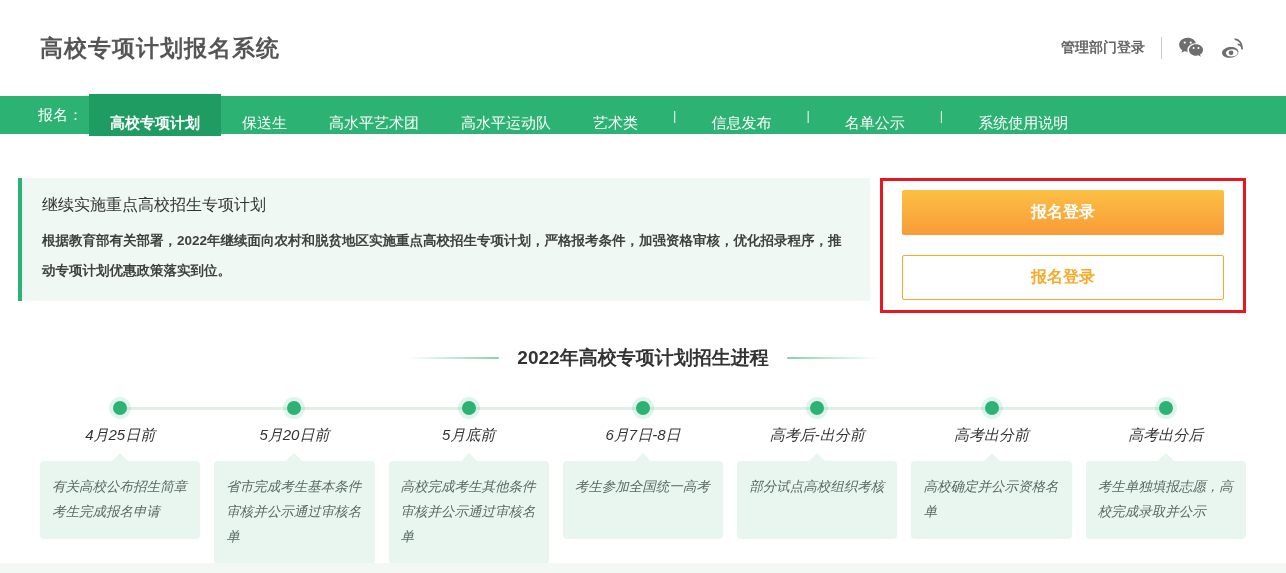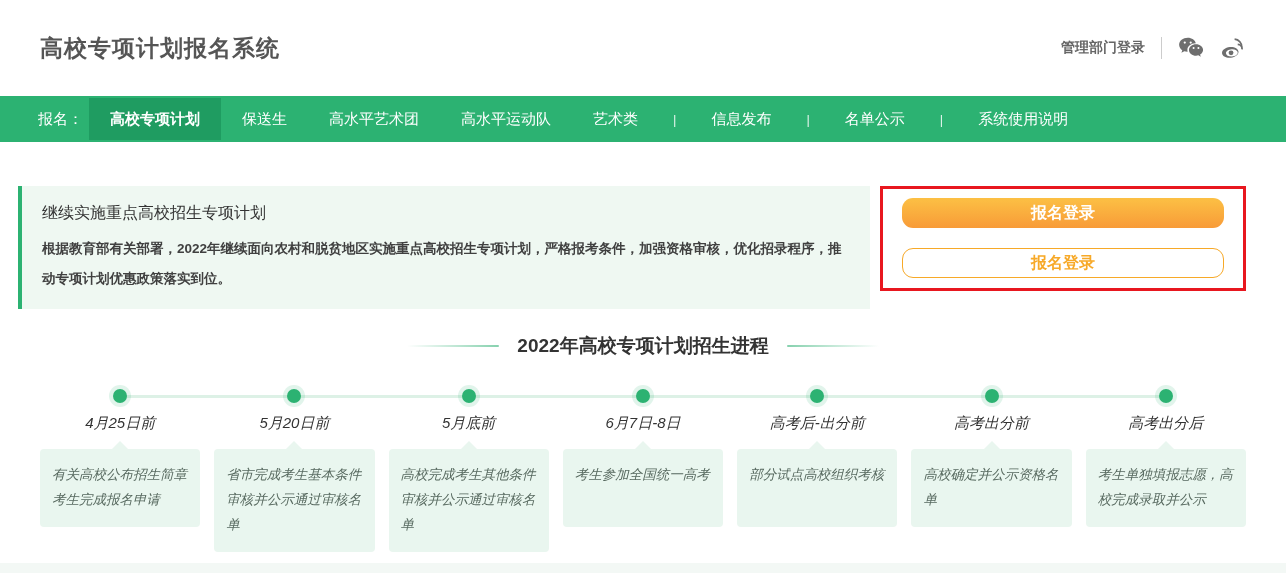--- a/index.html
+++ b/index.html
@@ -10,39 +10,39 @@
   
   .header { height:96px; display:flex; align-items:center; justify-content:space-between; padding:0 40px; background:#fff;gap:8px; }
   .site-title { font-size:23px; font-weight:bold; color:#555; letter-spacing:1px; }
   .header-right { display:flex; align-items:center; gap:16px;font-weight:bold; }
   .admin-login { font-size:14px; color:#666; text-decoration:none; cursor:pointer; }
   .vdiv { width:1px; height:22px; background:#ccc; }
   .hicon { display:inline-flex; width:26px; height:26px; cursor:pointer; color:#6e6e6e; }
   .hicon svg { width:100%; height:100%; }
 
   
-  .nav { height:46px; background:#2cb272; display:flex; align-items:center; padding:0 24px 0 38px; color:#fff; font-size:15px; }
+  .nav { height:38px; background:#2cb272; display:flex; align-items:center; padding:0 24px 0 38px; color:#fff; font-size:15px; }
   .nav-prefix { margin-right:6px; }
   .nav-items { display:flex; align-items:center; height:42px; }
-  .nav-item { height:42px; line-height:42px; padding:0 21px; cursor:pointer; white-space:nowrap; }
+  .nav-item { height:42px; line-height:42px; padding:8px 21px; cursor:pointer; white-space:nowrap; }
   .nav-item.active { background:#1f9c61; font-weight:bold; }
   .nav-sep { padding:0 14px; color:rgba(255,255,255,.85); font-size:13px; }
 
   
   .hero { display:flex; margin:44px 40px 0 18px; align-items:flex-start; }
   .notice { flex:1; background:#eff8f2; border-left:4px solid #2cb272; padding:17px 24px 16px 20px; min-height:115px; }
   .notice-title { font-size:16px; color:#333; margin-bottom:10px; }
   .notice-body { font-size:13.5px; color:#404040; line-height:2.2;font-weight:bold; }
   .actions { width:366px; margin-left:10px; border:3px solid #e8171f; padding:9px 19px 10px 19px; display:flex; flex-direction:column; background:#fff; }
-  .btn { display:block; width:100%; height:30px; border-radius:11px; font-size:16px; font-weight:bold; cursor:pointer; font-family:inherit; }
+  .btn { display:block; width:100%; height:45px; border-radius:2px; font-size:16px; font-weight:bold; cursor:pointer; font-family:inherit; }
   .btn-login { border:none; color:#fff; background:linear-gradient(180deg,#fcc044,#f89b38); }
   .btn-register { margin-top:20px; background:#fff; border:1px solid #f7a928; color:#f7a928; }
 
   
-  .timeline-heading { display:flex; align-items:center; justify-content:center; gap:18px; margin-top:24px; }
+  .timeline-heading { display:flex; align-items:center; justify-content:center; gap:18px; margin-top:32px; }
   .timeline-heading h2 { font-size:19px; color:#333; font-weight:bold; }
   .hline { width:92px; height:2px; border-radius:2px; }
   .hline.left  { background:linear-gradient(90deg, rgba(134,209,174,0), #86d1ae); }
   .hline.right { background:linear-gradient(270deg, rgba(134,209,174,0), #86d1ae); }
 
   
   .timeline { position:relative; margin:30px 40px 0 40px; }
   .tl-line { position:absolute; top:6px; left:84px; right:84px; height:3px; background:#ddf1e6; }
   .tl-row { display:flex; gap:14px; position:relative; }
   .tl-col { flex:1; position:relative;font-style:italic; }

